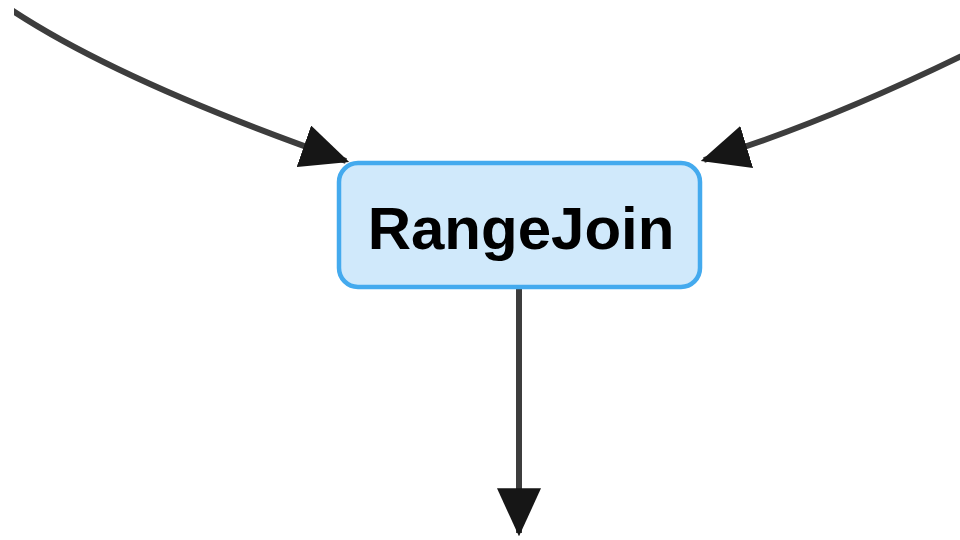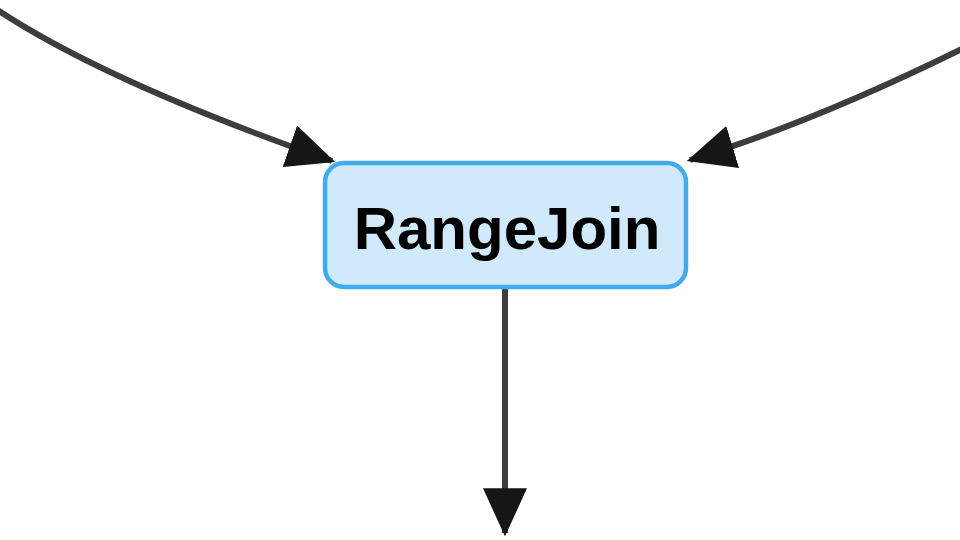--- a/index.html
+++ b/index.html
@@ -7,20 +7,21 @@
     padding: 0;
     width: 960px;
     height: 540px;
     overflow: hidden;
     background: #ffffff;
   }
   .stage {
     position: relative;
     width: 904px;
     height: 540px;
+    padding-left: 14px;
   }
   .edge {
     fill: none;
     stroke-width: 6;
     stroke-linecap: butt;
   }
   .node-box {
     stroke-width: 4.5;
   }
   .node-text {

